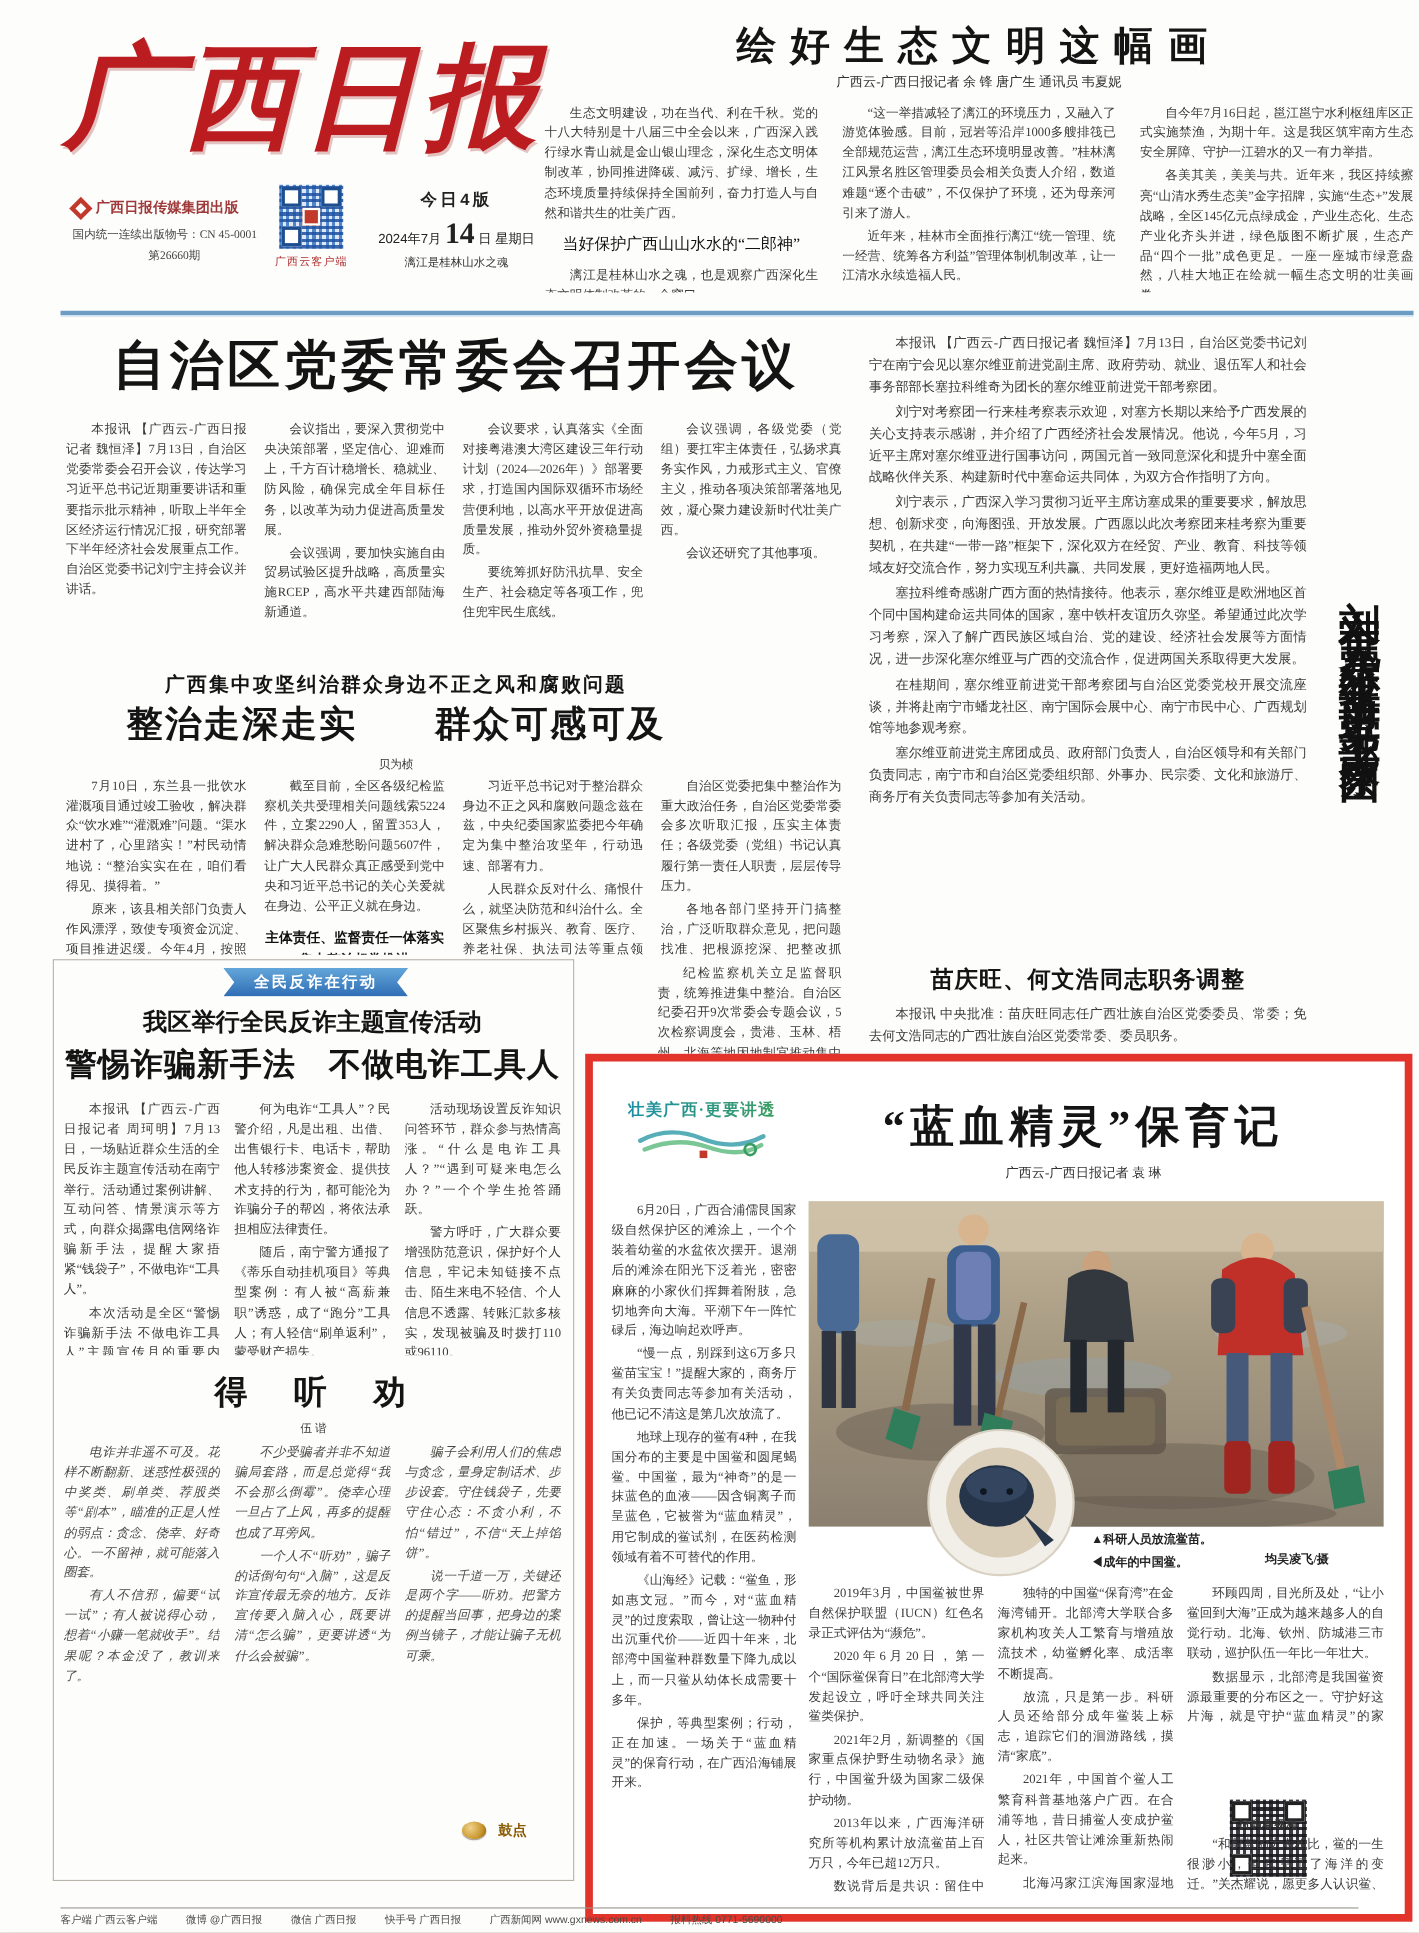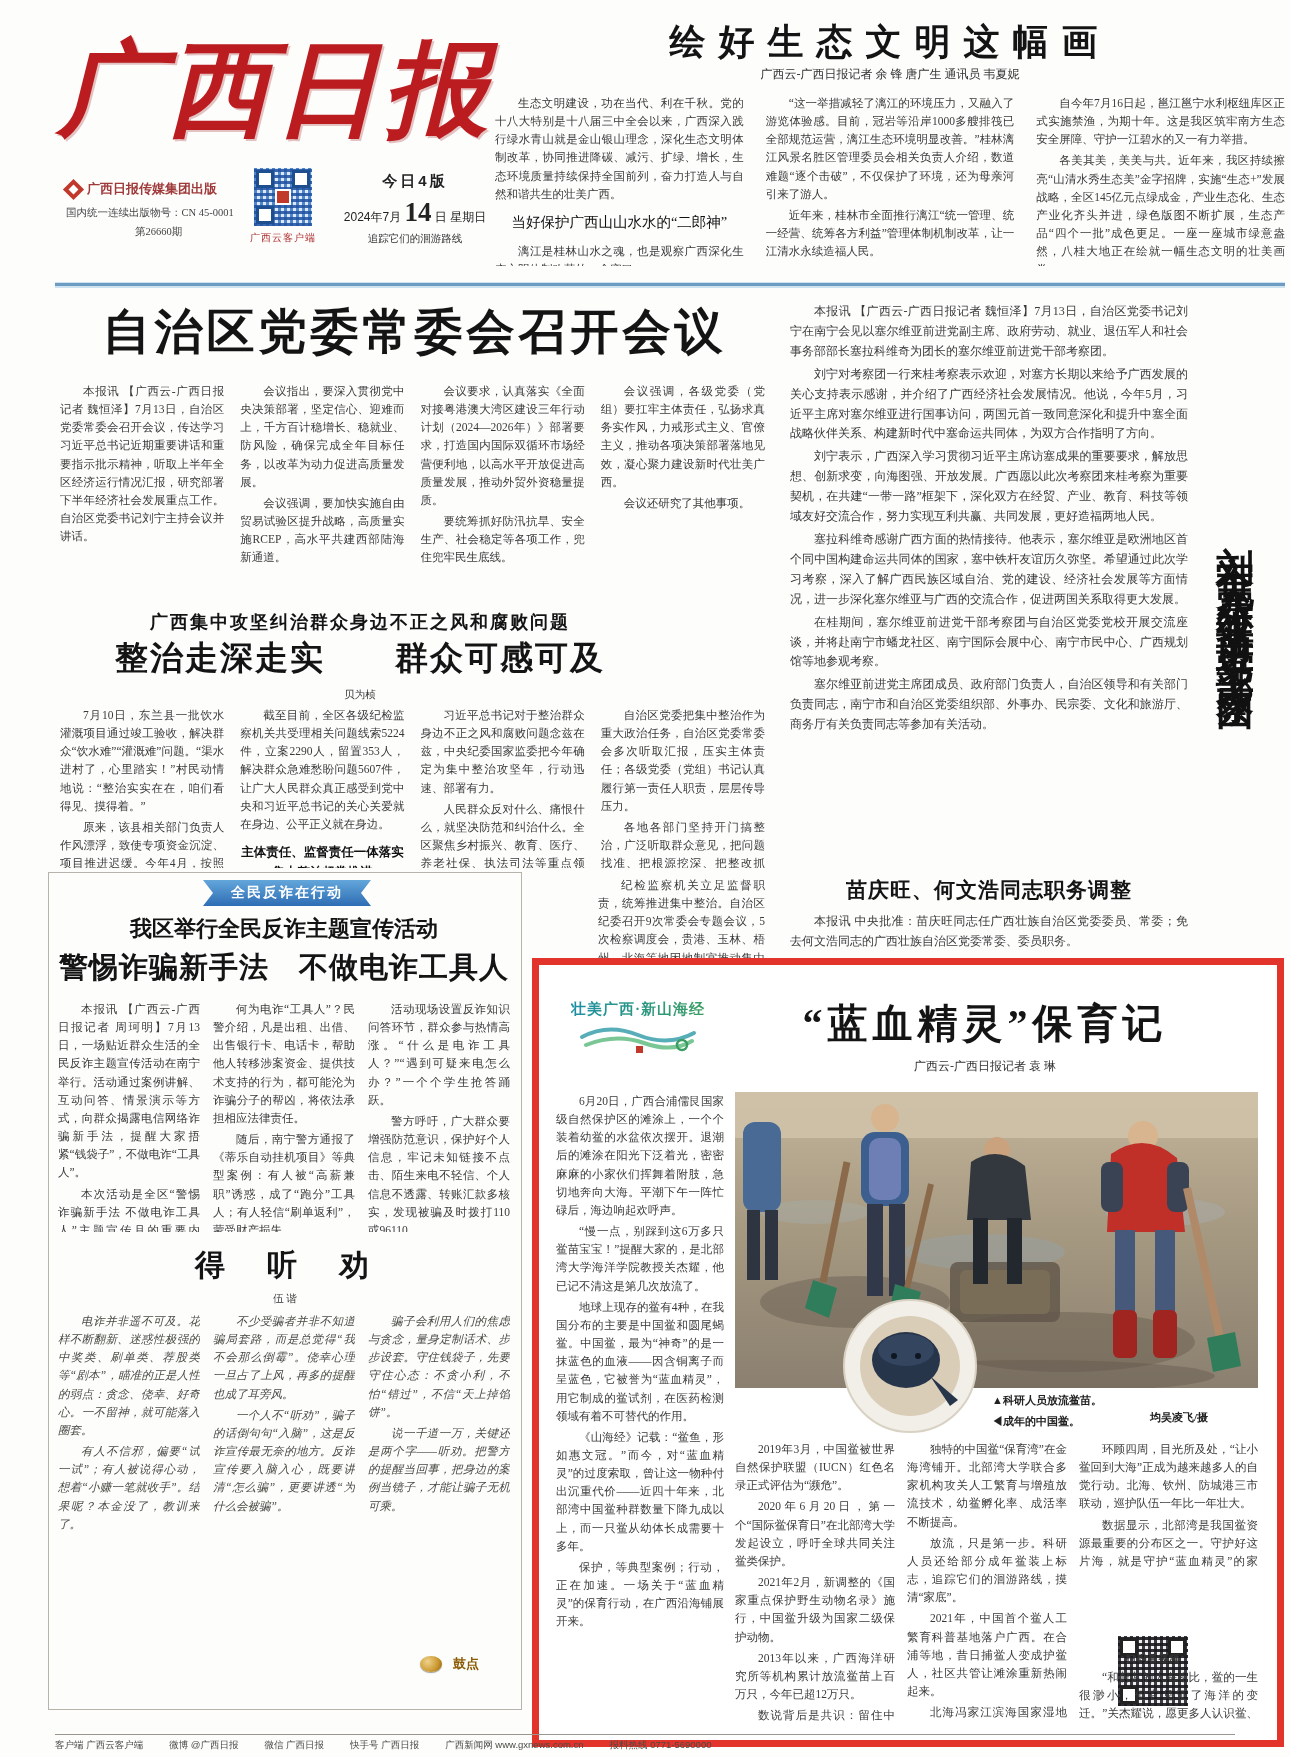--- a/index.html
+++ b/index.html
@@ -87,21 +87,21 @@
     <span class="c c1"></span>
       <span class="c c2"></span>
       <span class="c c3"></span>
     <span class="center-dot"></span>
   </div>
   <div class="abs qr-cap" style="left:238px;top:231px;width:90px;">广西云客户端</div>
 
   <div class="abs datebox" style="left:340px;top:172px;width:150px;">
     <div class="ed">今日4版</div>
     <div class="d"><span>2024年7月</span> <b>14</b> <span>日 星期日</span></div>
-    <div class="lunar">追踪它们的洄游路线</div>
+    <div class="lunar">漓江是桂林山水之魂</div>
   </div>
 
   <div class="abs headline" style="left:495px;top:18px;width:790px;font-size:36px;letter-spacing:13px;">绘好生态文明这幅画</div>
   <div class="abs byline" style="left:495px;top:66px;width:790px;">广西云-广西日报记者 余 锋 唐广生 通讯员 韦夏妮</div>
   <div class="abs bodycols" style="left:495px;top:94px;width:790px;height:172px;gap:22px;">
     <div class="col">
         <p>生态文明建设，功在当代、利在千秋。党的十八大特别是十八届三中全会以来，广西深入践行绿水青山就是金山银山理念，深化生态文明体制改革，协同推进降碳、减污、扩绿、增长，生态环境质量持续保持全国前列，奋力打造人与自然和谐共生的壮美广西。</p>
         <p class="subhead1">当好保护广西山山水水的“二郎神”</p>
         <p>漓江是桂林山水之魂，也是观察广西深化生态文明体制改革的一个窗口。</p>
       </div>
@@ -215,36 +215,36 @@
       </div>
   </div>
   <div class="abs drum-badge" style="left:420px;top:1655px;">
     <span class="drum-icon"></span>
     <span>鼓点</span>
   </div>
 
   <div class="abs redbox" style="left:532px;top:958px;width:738px;height:775px;"></div>
 
   <div class="abs flogo" style="left:568px;top:986px;width:140px;height:80px;">
-    <div class="t">壮美广西·新山海经</div>
+    <div class="t">壮美广西·更要讲透</div>
     <svg width="120" height="34" viewBox="0 0 120 34">
       <path d="M4 18 Q 30 4 60 16 T 116 14" fill="none" stroke="#2e9aa6" stroke-width="4" stroke-linecap="round" opacity=".8"></path>
       <path d="M8 26 Q 38 14 66 24 T 114 22" fill="none" stroke="#59b87a" stroke-width="4" stroke-linecap="round" opacity=".8"></path>
       <circle cx="104" cy="26" r="5" fill="none" stroke="#3a9e63" stroke-width="2.5"></circle>
       <rect x="58" y="27" width="7" height="7" fill="#c0392b"></rect>
     </svg>
   </div>
 
   <div class="abs headline" style="left:720px;top:996px;width:530px;font-size:40px;letter-spacing:5px;">“蓝血精灵”保育记</div>
   <div class="abs byline" style="left:720px;top:1058px;width:530px;">广西云-广西日报记者 袁 琳</div>
 
   <div class="abs bodycols" style="left:556px;top:1092px;width:168px;height:630px;">
     <div class="col">
         <p>6月20日，广西合浦儒艮国家级自然保护区的滩涂上，一个个装着幼鲎的水盆依次摆开。退潮后的滩涂在阳光下泛着光，密密麻麻的小家伙们挥舞着附肢，急切地奔向大海。平潮下午一阵忙碌后，海边响起欢呼声。</p>
-        <p>“慢一点，别踩到这6万多只鲎苗宝宝！”提醒大家的，是北部湾大学海洋学院教授关杰耀，他已记不清这是第几次放流了。</p>
+        <p>“慢一点，别踩到这6万多只鲎苗宝宝！”提醒大家的，商务厅有关负责同志等参加有关活动，他已记不清这是第几次放流了。</p>
         <p>地球上现存的鲎有4种，在我国分布的主要是中国鲎和圆尾蝎鲎。中国鲎，最为“神奇”的是一抹蓝色的血液——因含铜离子而呈蓝色，它被誉为“蓝血精灵”，用它制成的鲎试剂，在医药检测领域有着不可替代的作用。</p>
         <p>《山海经》记载：“鲎鱼，形如惠文冠。”而今，对“蓝血精灵”的过度索取，曾让这一物种付出沉重代价——近四十年来，北部湾中国鲎种群数量下降九成以上，而一只鲎从幼体长成需要十多年。</p>
         <p>保护，等典型案例；行动，正在加速。一场关于“蓝血精灵”的保育行动，在广西沿海铺展开来。</p>
       </div>
   </div>
 
   <div class="abs" style="left:735px;top:1092px;width:523px;height:296px;">
     <svg width="523" height="296" viewBox="0 0 523 296">
       <defs>
         <linearGradient id="mud" x1="0" y1="0" x2="0" y2="1">

